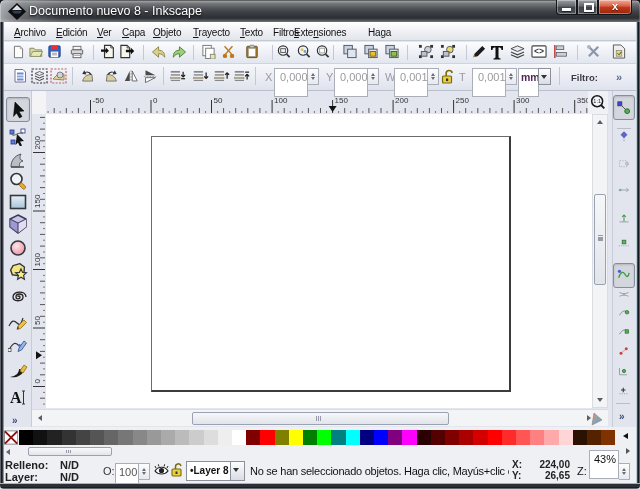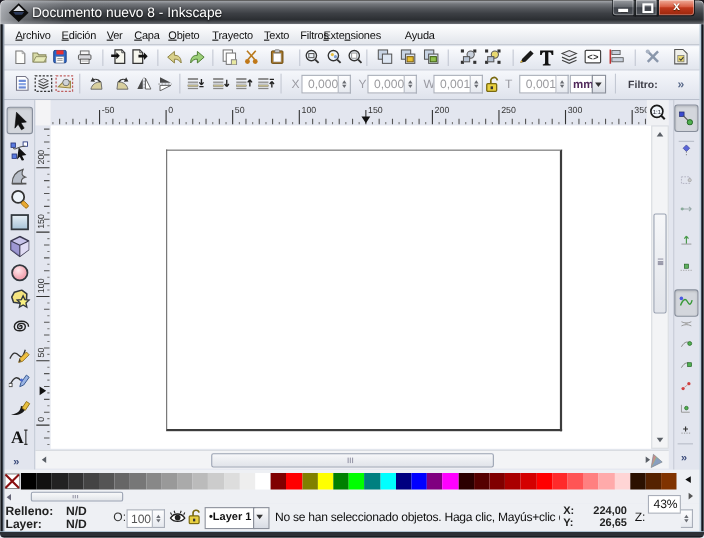--- a/index.html
+++ b/index.html
@@ -13,21 +13,21 @@
 .wbtn{top:0;height:15px;border:1px solid #14171a;border-top:none;box-shadow:inset 0 0 0 1px rgba(255,255,255,.35);box-sizing:border-box;}
 .btn-min{left:556px;width:21px;border-radius:0 0 0 4px;background:linear-gradient(180deg,#9b9ea3 0%,#63676d 45%,#3f434a 50%,#4d5157 100%);}
 .btn-max{left:577px;width:21px;background:linear-gradient(180deg,#9b9ea3 0%,#63676d 45%,#3f434a 50%,#4d5157 100%);}
 .btn-close{left:598px;width:34px;border-radius:0 0 4px 0;background:linear-gradient(180deg,#f0ad9a 0%,#d85c42 45%,#c0391d 50%,#99250b 100%);}
 .menubar{left:2px;top:22px;width:634px;height:19px;background:linear-gradient(180deg,#ffffff,#e7eaef 80%,#e2e5eb);border-bottom:1px solid #c5cad3;box-sizing:border-box;}
 .menu{position:absolute;top:27px;font-size:10px;letter-spacing:-0.2px;color:#111;}
 .toolbar1{left:2px;top:42px;width:634px;height:21px;background:linear-gradient(180deg,#fbfcfe,#e9ecf3 70%,#e2e6ee);}
 .toolbar2{left:2px;top:63px;width:634px;height:28px;background:linear-gradient(180deg,#f5f7fb,#e6e9f1 70%,#dfe3ec);border-top:1px solid #d0d4de;border-bottom:1px solid #b9bfcc;box-sizing:border-box;}
 .tsep{position:absolute;width:1px;background:#c3c8d3;}
 .lbl{position:absolute;font-size:11px;color:#9a9aa2;}
-.spin{position:absolute;height:17px;background:#fff;border:1px solid #a9aeb9;box-sizing:border-box;}
+.spin{position:absolute;height:29px;background:#fff;border:1px solid #a9aeb9;box-sizing:border-box;}
 .spin .v{position:absolute;left:5px;top:2px;font-size:11px;color:#9b9b9f;}
 .spinbtn{position:absolute;width:11px;height:17px;border:1px solid #a9aeb9;border-left:none;background:linear-gradient(180deg,#fdfdfe,#e6e9ef);box-sizing:border-box;}
 .spinbtn i{position:absolute;left:2.5px;width:0;height:0;border-left:2.5px solid transparent;border-right:2.5px solid transparent;}
 .spinbtn .up{top:4px;border-bottom:3.5px solid #6a6d73;}
 .spinbtn .dn{bottom:4px;border-top:3.5px solid #6a6d73;}
 .corner{left:32px;top:91px;width:14px;height:23px;background:#f4f4f6;}
 .canvas{left:46px;top:114px;width:546px;height:294px;background:#fff;overflow:hidden;}
 .page{position:absolute;left:105px;top:22px;width:357px;height:253px;background:#fff;border:1px solid #6b6b6b;border-right:2px solid #3c3c3c;border-bottom:2px solid #3c3c3c;}
 .vscroll{left:592px;top:114px;width:16px;height:294px;background:#f3f4f6;border:1px solid #d9dce1;box-sizing:border-box;}
 .hscroll{left:32px;top:409px;width:576px;height:17px;background:#f3f4f6;border-top:1px solid #d9dce1;box-sizing:border-box;}
@@ -67,21 +67,21 @@
 
 <div class="menu" style="left:14px"><u>A</u>rchivo</div>
 <div class="menu" style="left:56px"><u>E</u>dición</div>
 <div class="menu" style="left:97px"><u>V</u>er</div>
 <div class="menu" style="left:122px"><u>C</u>apa</div>
 <div class="menu" style="left:153px"><u>O</u>bjeto</div>
 <div class="menu" style="left:193px"><u>T</u>rayecto</div>
 <div class="menu" style="left:240px"><u>T</u>exto</div>
 <div class="menu" style="left:273px">Filtro<u>s</u></div>
 <div class="menu" style="left:294px">Exte<u>n</u>siones</div>
-<div class="menu" style="left:368px">Ayuda</div>
+<div class="menu" style="left:368px">Haga</div>
 <div class="abs toolbar1"></div>
 <div class="abs toolbar2"></div>
 <svg style="left:12px;top:45px" width="13" height="14" viewBox="0 0 16 16">
     <path d="M3,1 h7 l3,3 v11 h-10 z" fill="#fdfdfb" stroke="#777" stroke-width="1.2"></path>
     <path d="M10,1 l3,3 h-3 z" fill="#ddd" stroke="#999" stroke-width="0.8"></path>
   </svg>
 <svg style="left:29px;top:45px" width="14" height="13" viewBox="0 0 17 16">
     <path d="M1,4 h5 l1.5,2 h8 v8 h-14.5 z" fill="#d8dba8" stroke="#8a8a60" stroke-width="1.2"></path>
     <path d="M1.5,14 l3-6 h12 l-3,6 z" fill="#e6e9b8" stroke="#8a8a60" stroke-width="1"></path>
   </svg>
@@ -723,21 +723,21 @@
     <path d="M1,8 C4,3 11,3 14,8 C11,12 4,12 1,8 z" fill="#fff" stroke="#222" stroke-width="1.2"></path>
     <circle cx="7.5" cy="7.5" r="2.6" fill="#222"></circle>
     <path d="M2,5 l-1,-2 M5,3.5 l-.7,-2.2 M10,3.5 l.7,-2.2 M13,5 l1,-2" stroke="#222" stroke-width="1"></path>
   </svg>
 <svg style="left:171px;top:462px" width="12" height="15" viewBox="0 0 12 15">
     <rect x="1" y="7" width="9" height="7" rx="1" fill="#e8d040" stroke="#7a6a10" stroke-width="1.1"></rect>
     <path d="M3.5,7 v-2 a2.8,2.8 0 0,1 5.5,-1" fill="none" stroke="#7a6a10" stroke-width="1.5" transform="translate(1,0)"></path>
     <rect x="4.5" y="9.5" width="2" height="2.5" fill="#333"></rect>
   </svg>
 <div class="sb" style="left:186px;top:461px;width:44px;height:18px;background:#fff;border:1px solid #8a8f9a;"></div>
-<div class="sb" style="left:190px;top:465px;font-size:10px;font-weight:bold;color:#111">•Layer 1</div>
+<div class="sb" style="left:190px;top:465px;font-size:10px;font-weight:bold;color:#111">•Layer 8</div>
 <div class="sb" style="left:230px;top:461px;width:13px;height:18px;border:1px solid #8a8f9a;background:linear-gradient(180deg,#fdfdfe,#d8dce4);"></div>
 <div class="sb" style="left:233px;top:468px;border-left:3.5px solid transparent;border-right:3.5px solid transparent;border-top:4.5px solid #333"></div>
 <div class="sb" style="left:250px;top:465px;color:#111;width:259px;overflow:hidden;white-space:nowrap;letter-spacing:-0.25px">No se han seleccionado objetos. Haga clic, Mayús+clic o arrastr</div>
 <div class="sb" style="left:512px;top:459px;font-weight:bold;color:#222;font-size:10px">X:</div>
 <div class="sb" style="left:512px;top:470px;font-weight:bold;color:#222;font-size:10px">Y:</div>
 <div class="sb" style="left:530px;top:459px;width:40px;text-align:right;font-weight:bold;color:#222;font-size:10px">224,00</div>
 <div class="sb" style="left:530px;top:470px;width:40px;text-align:right;font-weight:bold;color:#222;font-size:10px">26,65</div>
 <div class="sb" style="left:577px;top:465px;color:#111">Z:</div>
 <div class="spin" style="left:589px;top:450px;width:30px">
     <span class="v" style="color:#111;left:4px">43%</span>

